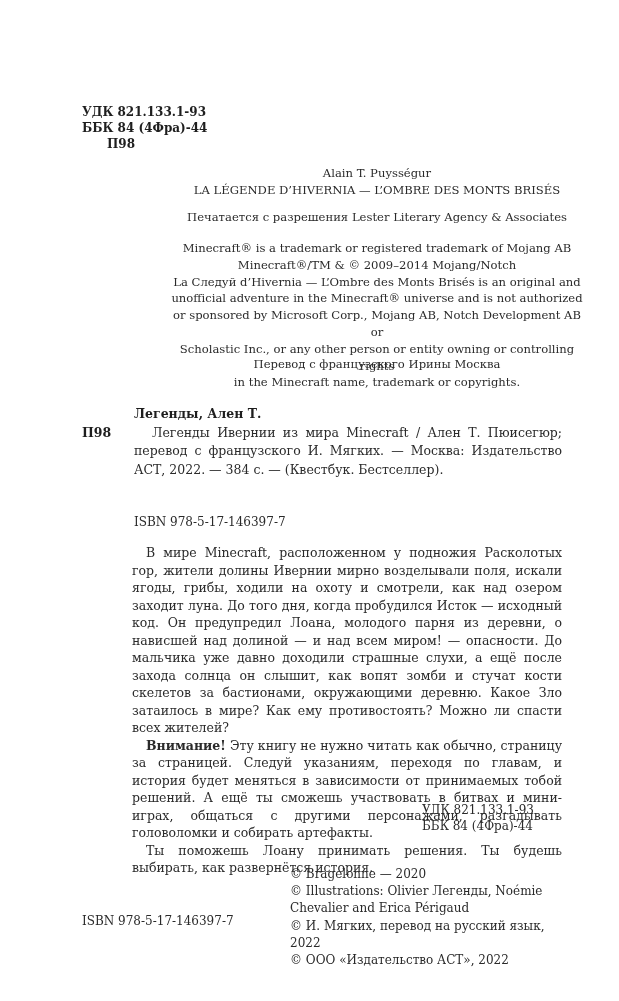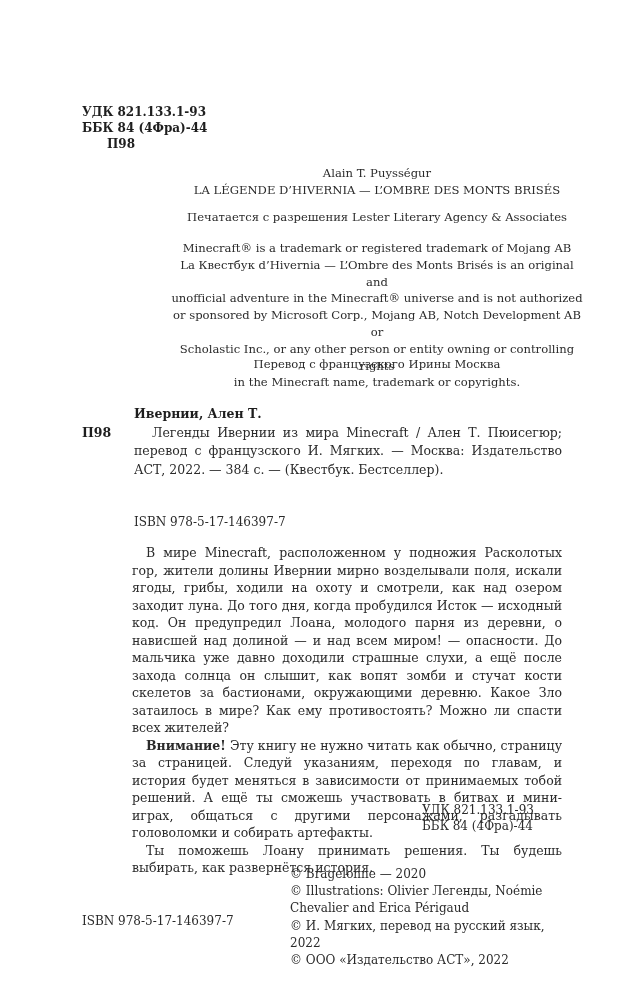--- a/index.html
+++ b/index.html
@@ -53,35 +53,36 @@
   <div>Alain T. Puysségur</div>
   <div>LA LÉGENDE D’HIVERNIA — L’OMBRE DES MONTS BRISÉS</div>
 </div>
 
 <div class="abs center-block permission">
   <span>Печатается с разрешения </span><span class="it">Lester Literary Agency &amp; Associates</span>
 </div>
 
 <div class="abs center-block trademark">
   <div>Minecraft® is a trademark or registered trademark of Mojang AB</div>
-  <div>La Квестбук d’Hivernia — L’Ombre des Monts Brisés is an original and</div>
+  <div>Minecraft®/TM &amp; © 2009–2014 Mojang/Notch</div>
+  <div>La Следуй d’Hivernia — L’Ombre des Monts Brisés is an original and</div>
   <div>unofficial adventure in the Minecraft® universe and is not authorized</div>
   <div>or sponsored by Microsoft Corp., Mojang AB, Notch Development AB or</div>
   <div>Scholastic Inc., or any other person or entity owning or controlling rights</div>
   <div>in the Minecraft name, trademark or copyrights.</div>
 </div>
 
 <div class="abs center-block credits">
   <div>
     <span>Перевод с французского </span><span class="it">Ирины Москва</span>
   </div>
 </div>
 
 <div class="abs main-entry">
-  <div class="heading">Ивернии, Ален Т.</div>
+  <div class="heading">Легенды, Ален Т.</div>
   <div class="row">
     <div class="code">П98</div>
     <div class="desc">Легенды Ивернии из мира Minecraft / Ален Т. Пюисегюр; перевод с французского И. Мягких. — Москва: Издательство АСТ, 2022. — 384 с. — (Квестбук. Бестселлер).</div>
   </div>
 </div>
 <div class="abs isbn-1">ISBN 978-5-17-146397-7</div>
 
 <div class="abs body-text">
   <p>В мире Minecraft, расположенном у подножия Расколотых гор, жители долины Ивернии мирно возделывали поля, искали ягоды, грибы, ходили на охоту и смотрели, как над озером заходит луна. До того дня, когда пробудился Исток — исходный код. Он предупредил Лоана, молодого парня из деревни, о нависшей над долиной — и над всем миром! — опасности. До мальчика уже давно доходили страшные слухи, а ещё после захода солнца он слышит, как вопят зомби и стучат кости скелетов за бастионами, окружающими деревню. Какое Зло затаилось в мире? Как ему противостоять? Можно ли спасти всех жителей?</p>
   <p><span class="bold">Внимание!</span><span> Эту книгу не нужно читать как обычно, страницу за страницей. Следуй указаниям, переходя по главам, и история будет меняться в зависимости от принимаемых тобой решений. А ещё ты сможешь участвовать в битвах и мини-играх, общаться с другими персонажами, разгадывать головоломки и собирать артефакты.</span></p>

